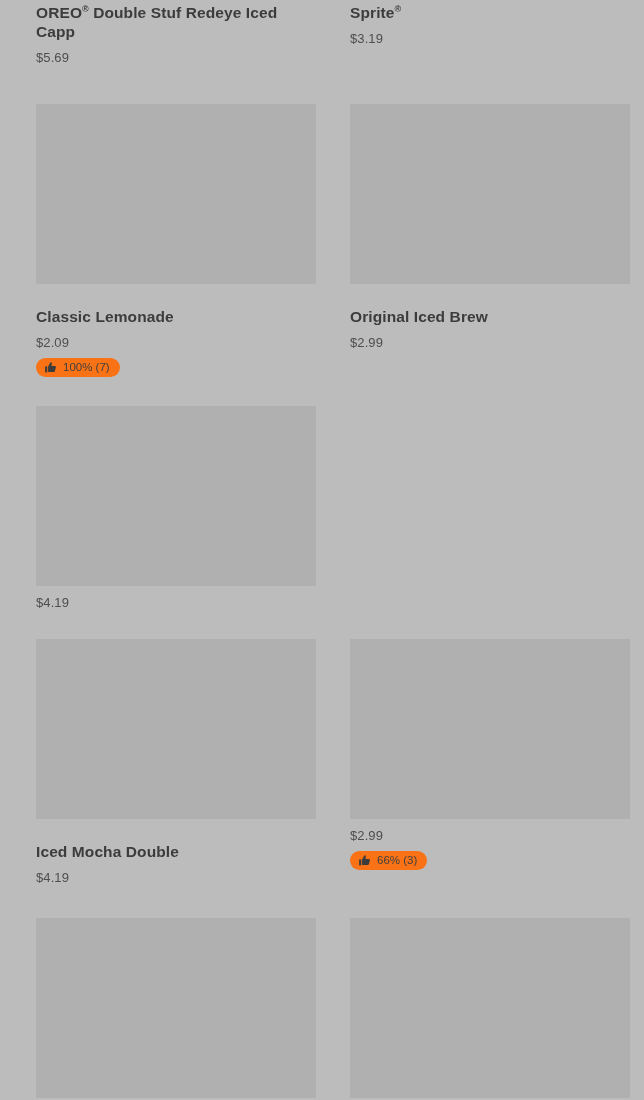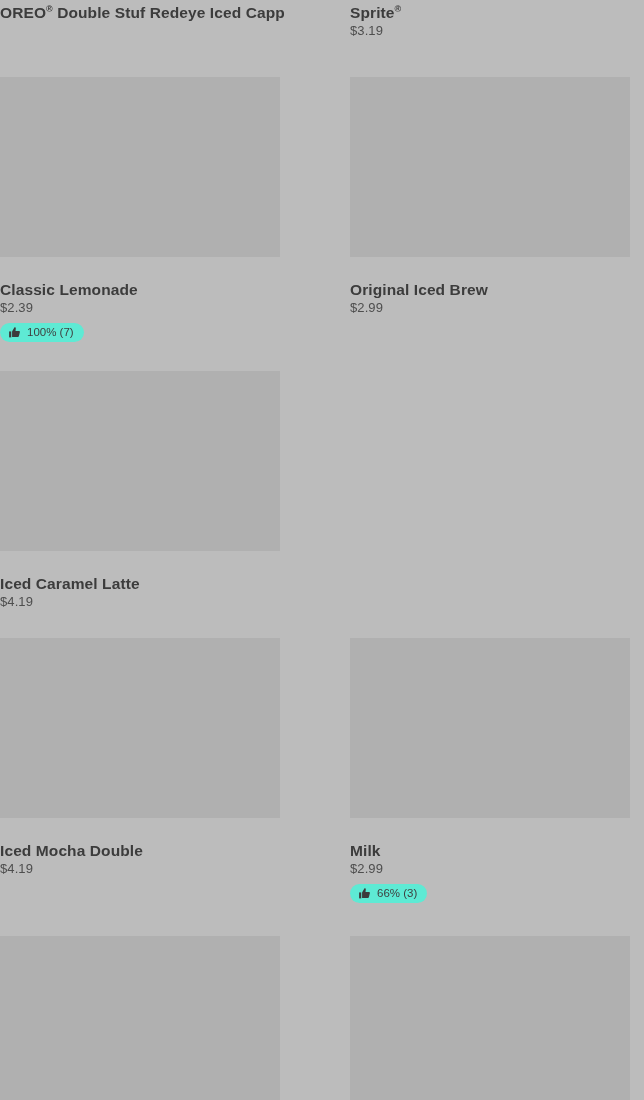--- a/index.html
+++ b/index.html
@@ -27,20 +27,21 @@
   .grid-row {
     display: flex;
     width: 644px;
     box-sizing: border-box;
   }
 
   
   .grid-row > .cell-left {
     width: 343px;
     box-sizing: border-box;
+    padding-left: 36px;
     padding-right: 27px;
   }
   .grid-row > .cell-right {
     width: 301px;
     box-sizing: border-box;
     padding-left: 7px;
     padding-right: 35px;
   }
 
   .product-image {
@@ -64,29 +65,29 @@
   .product-title .reg {
     font-size: 9px;
     vertical-align: super;
     font-weight: bold;
   }
 
   .product-price {
     font-size: 13px;
     color: #4e4e4e;
     line-height: 17px;
-    margin-top: 0;
+    margin-top: 8px;
     letter-spacing: 0.1px;
   }
 
   .rating-badge {
     display: inline-flex;
     align-items: center;
     gap: 6px;
-    background: #5eead4;
+    background: #f97316;
     border-radius: 11px;
     padding: 3px 10px 3px 8px;
     margin-top: 7px;
   }
   .thumb-icon {
     width: 13px;
     height: 13px;
     display: inline-block;
     flex: 0 0 auto;
     color: #3c3c3c;
@@ -112,34 +113,35 @@
   }
 </style>
 </head>
 <body>
 
 <div id="product-grid">
 
   <div class="grid-row partial-top">
     <div class="cell-left">
       <div class="product-title"><span>OREO</span><span class="reg">®</span><span> Double Stuf Redeye Iced Capp</span></div>
+      <div class="product-price">$5.69</div>
     </div>
     <div class="cell-right">
       <div class="product-title"><span>Sprite</span><span class="reg">®</span></div>
       <div class="product-price">$3.19</div>
     </div>
   </div>
 
   <div class="row-gap" style="height:38px"></div>
 
   <div class="grid-row">
     <div class="cell-left">
       <div class="product-image"></div>
       <div class="product-title">Classic Lemonade</div>
-      <div class="product-price">$2.39</div>
+      <div class="product-price">$2.09</div>
       <div class="rating-badge">
         <span class="thumb-icon">
           <svg viewBox="0 0 24 24" width="13" height="13" fill="currentColor" aria-hidden="true">
             <path d="M2 10h4v11H2z"></path>
             <path d="M7.5 10.2 12 2.2c1.5-.2 2.6.8 2.4 2.3L13.9 9h6.3c1.2 0 2.1 1.1 1.8 2.3l-1.9 7.6c-.2.9-1 1.6-2 1.6H7.5z"></path>
           </svg>
         </span>
         <span class="rating-text">100% (7)</span>
       </div>
     </div>
@@ -148,36 +150,34 @@
       <div class="product-title">Original Iced Brew</div>
       <div class="product-price">$2.99</div>
     </div>
   </div>
 
   <div class="row-gap" style="height:28px"></div>
 
   <div class="grid-row">
     <div class="cell-left">
       <div class="product-image"></div>
-      <div class="product-title">Iced Caramel Latte</div>
       <div class="product-price">$4.19</div>
     </div>
   </div>
 
   <div class="row-gap" style="height:28px"></div>
 
   <div class="grid-row">
     <div class="cell-left">
       <div class="product-image"></div>
       <div class="product-title">Iced Mocha Double</div>
       <div class="product-price">$4.19</div>
     </div>
     <div class="cell-right">
       <div class="product-image img-right"></div>
-      <div class="product-title">Milk</div>
       <div class="product-price">$2.99</div>
       <div class="rating-badge">
         <span class="thumb-icon">
           <svg viewBox="0 0 24 24" width="13" height="13" fill="currentColor" aria-hidden="true">
             <path d="M2 10h4v11H2z"></path>
             <path d="M7.5 10.2 12 2.2c1.5-.2 2.6.8 2.4 2.3L13.9 9h6.3c1.2 0 2.1 1.1 1.8 2.3l-1.9 7.6c-.2.9-1 1.6-2 1.6H7.5z"></path>
           </svg>
         </span>
         <span class="rating-text">66% (3)</span>
       </div>

